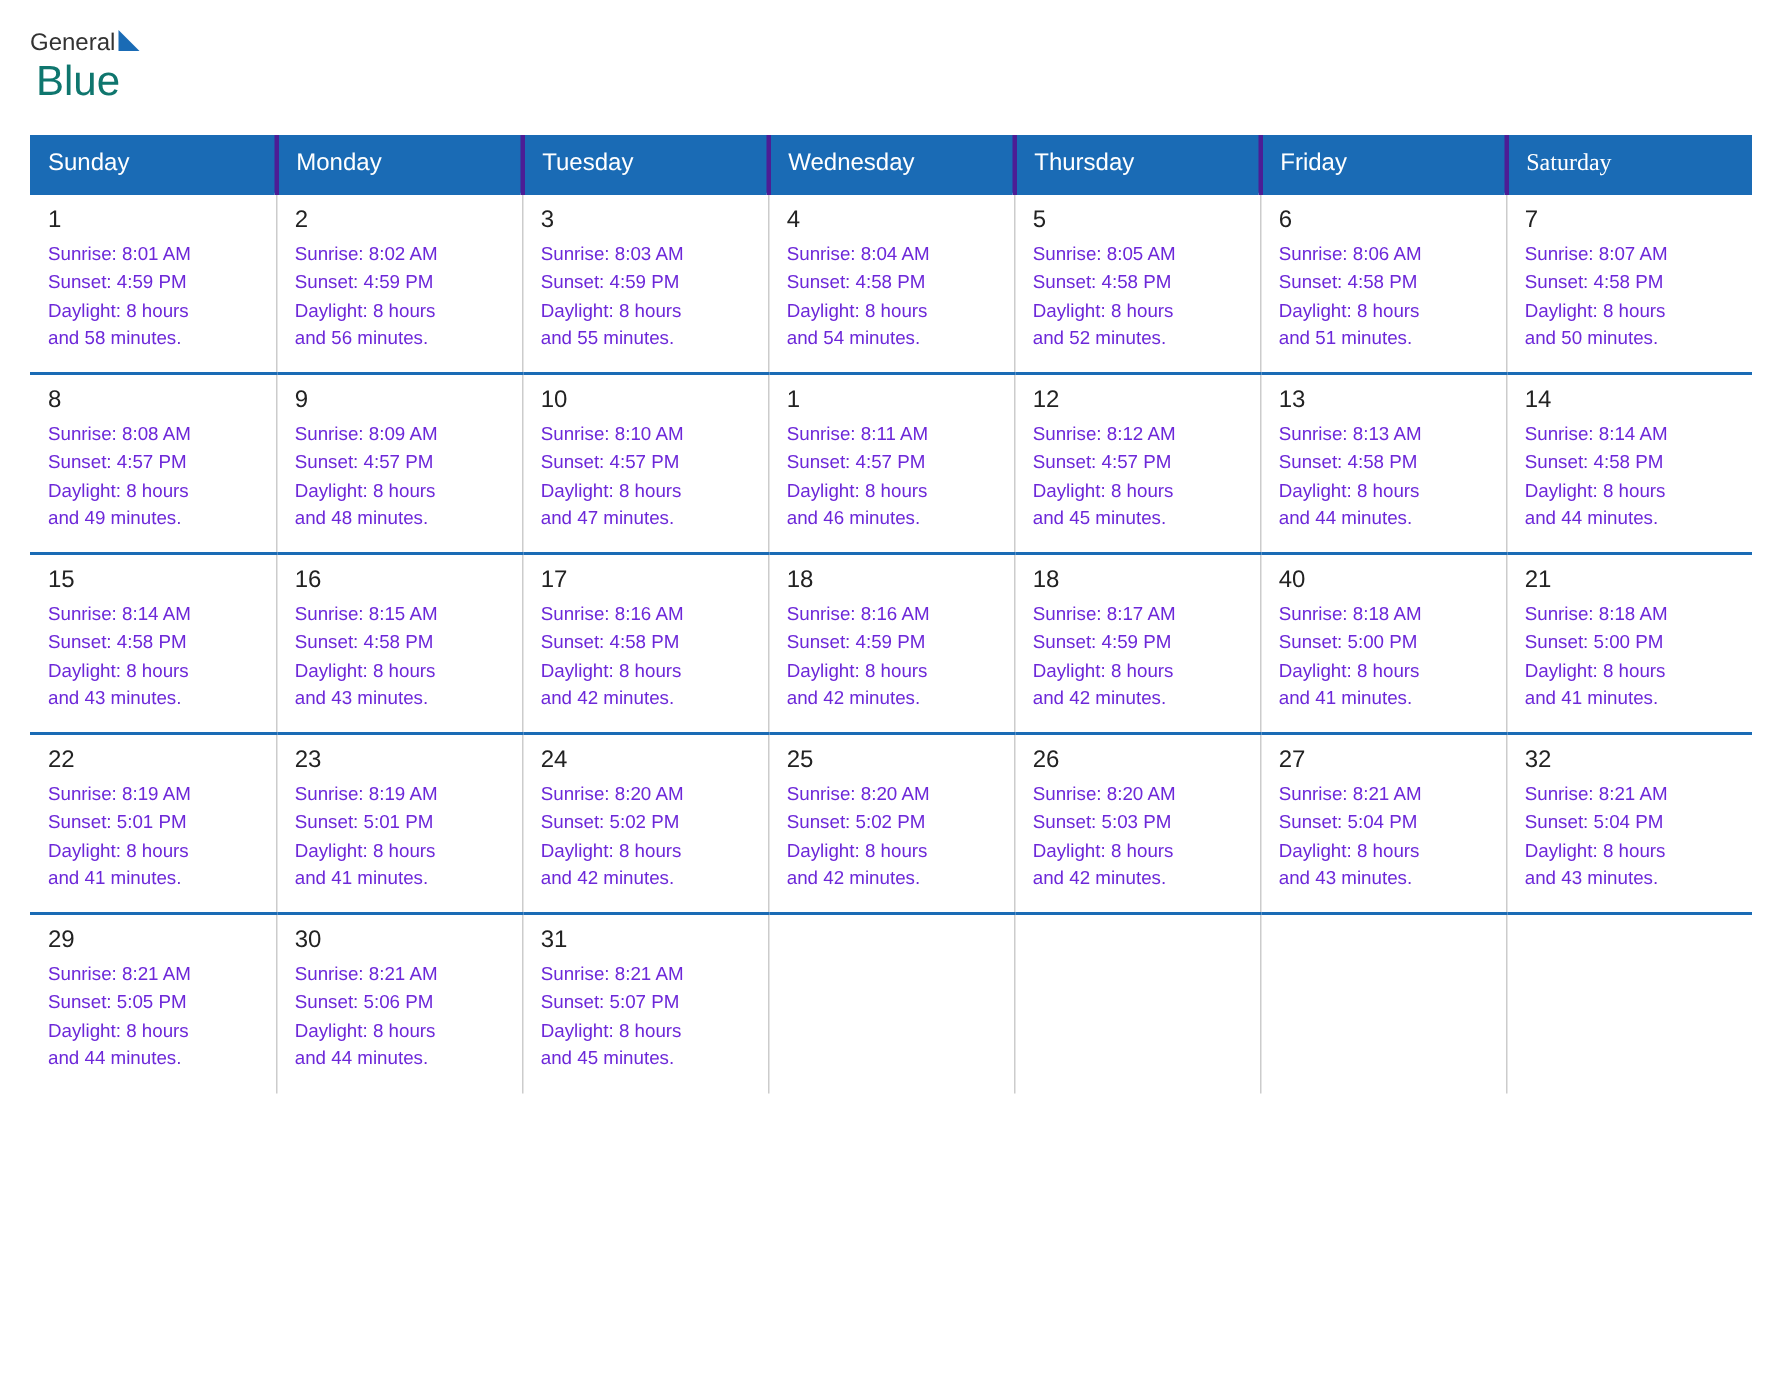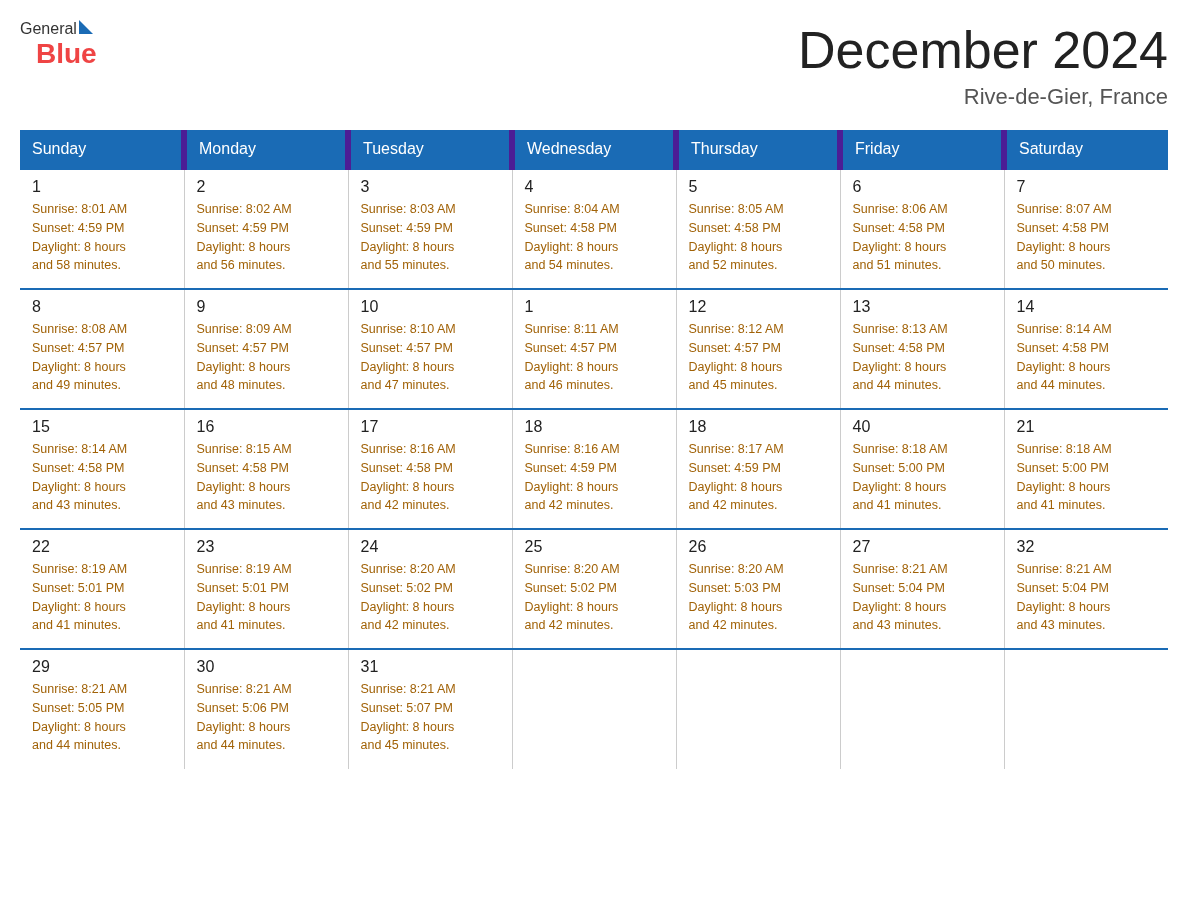--- a/index.html
+++ b/index.html
@@ -46,24 +46,25 @@
       width: 100%;
       border-collapse: collapse;
     }
     .calendar thead th {
       background-color: #1a6bb5;
       color: #fff;
       padding: 10px 12px;
       text-align: left;
       font-size: 16px;
       font-weight: normal;
-      border-right: 6px solid #4c1d95;
+      border-right: 3px solid #4c1d95;
     }
     .calendar thead th:last-child {
       border-right: none;
+      font-family: Liberation Serif, serif;
     }
     .calendar tbody td {
       vertical-align: top;
       padding: 8px 12px;
       border-top: 2px solid #1a6bb5;
       border-right: 1px solid #ccc;
       font-size: 13px;
       color: #333;
       width: calc(100% / 7);
       min-height: 110px;
@@ -78,54 +79,50 @@
     .day-number {
       font-size: 16px;
       font-weight: normal;
       margin-bottom: 4px;
       display: block;
       color: #222;
     }
     .day-info {
       font-size: 12.5px;
       line-height: 1.5;
-      color: #a16207;
+      color: #6d28d9;
     }
     .empty-cell {
       background: #fff;
     }
     .logo-wrapper {
       display: flex;
       flex-direction: column;
     }
     .logo-line1 {
       display: flex;
       align-items: center;
     }
     .logo-line2 {
-      color: #ef4444;
+      color: #0f766e;
       font-size: 28px;
-      font-weight: bold;
-      margin-left: 16px;
+      font-weight: normal;
+      margin-left: 4px;
     }
   </style>
 </head>
 <body>
 
 <div class="header">
   <div class="logo-wrapper">
     <div class="logo-line1">
       <span class="logo-general">General</span>
       <span class="logo-arrow"></span>
     </div>
     <div class="logo-line2">Blue</div>
-  </div>
-  <div class="title-section">
-    <div class="month-title">December 2024</div>
-    <div class="location">Rive-de-Gier, France</div>
   </div>
 </div>
 
 <table class="calendar">
   <thead>
     <tr>
     <th>Sunday</th>
         <th>Monday</th>
         <th>Tuesday</th>
         <th>Wednesday</th>

